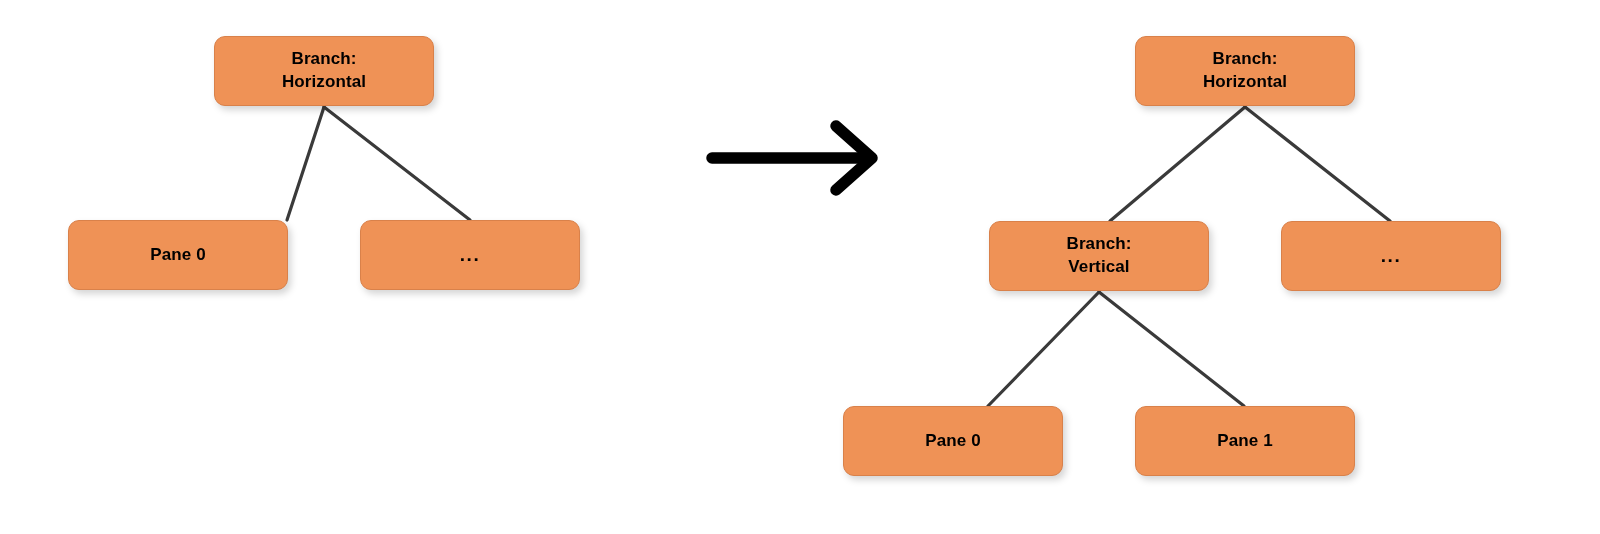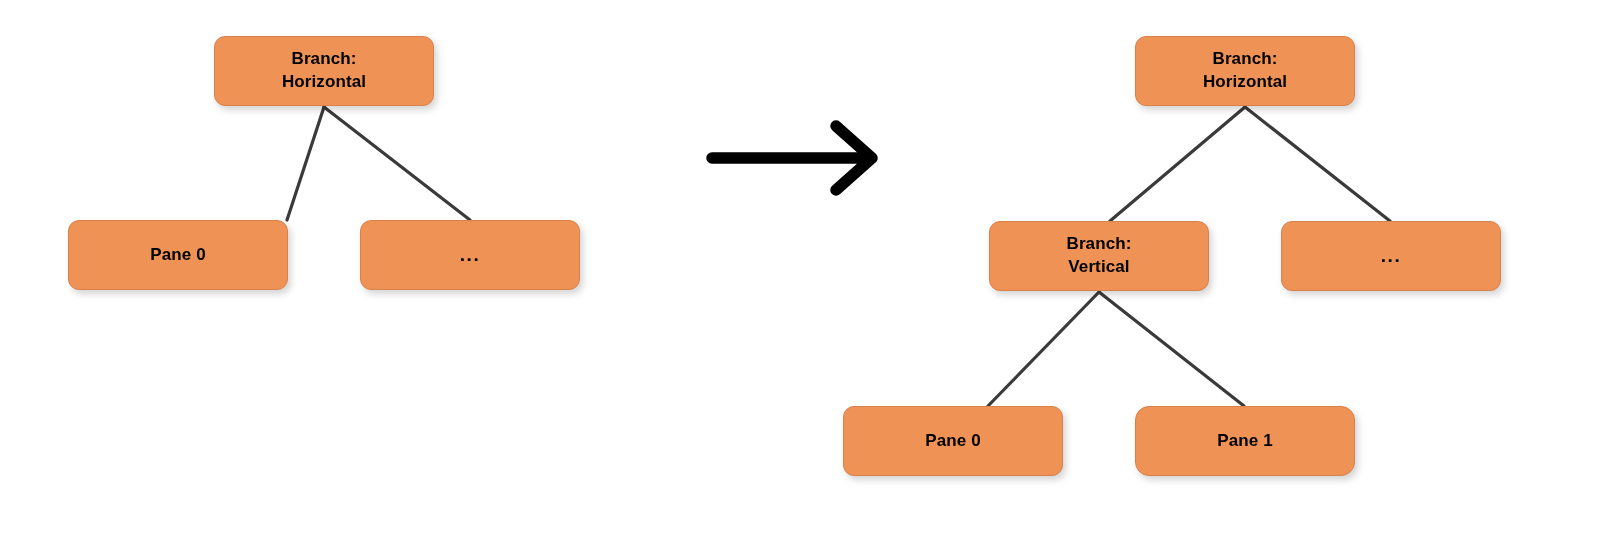--- a/index.html
+++ b/index.html
@@ -88,15 +88,15 @@
   <div class="node" style="left:1135px; top:36px; width:220px; height:70px;">Branch:
 Horizontal</div>
 
   <div class="node" style="left:989px; top:221px; width:220px; height:70px;">Branch:
 Vertical</div>
 
   <div class="node ellipsis" style="left:1281px; top:221px; width:220px; height:70px;">...</div>
 
   <div class="node" style="left:843px; top:406px; width:220px; height:70px;">Pane 0</div>
 
-  <div class="node" style="left:1135px; top:406px; width:220px; height:70px;border-radius:14px;">Pane 1</div>
+  <div class="node" style="left:1135px; top:406px; width:220px; height:70px;">Pane 1</div>
 
 </div>
 
 </body></html>

